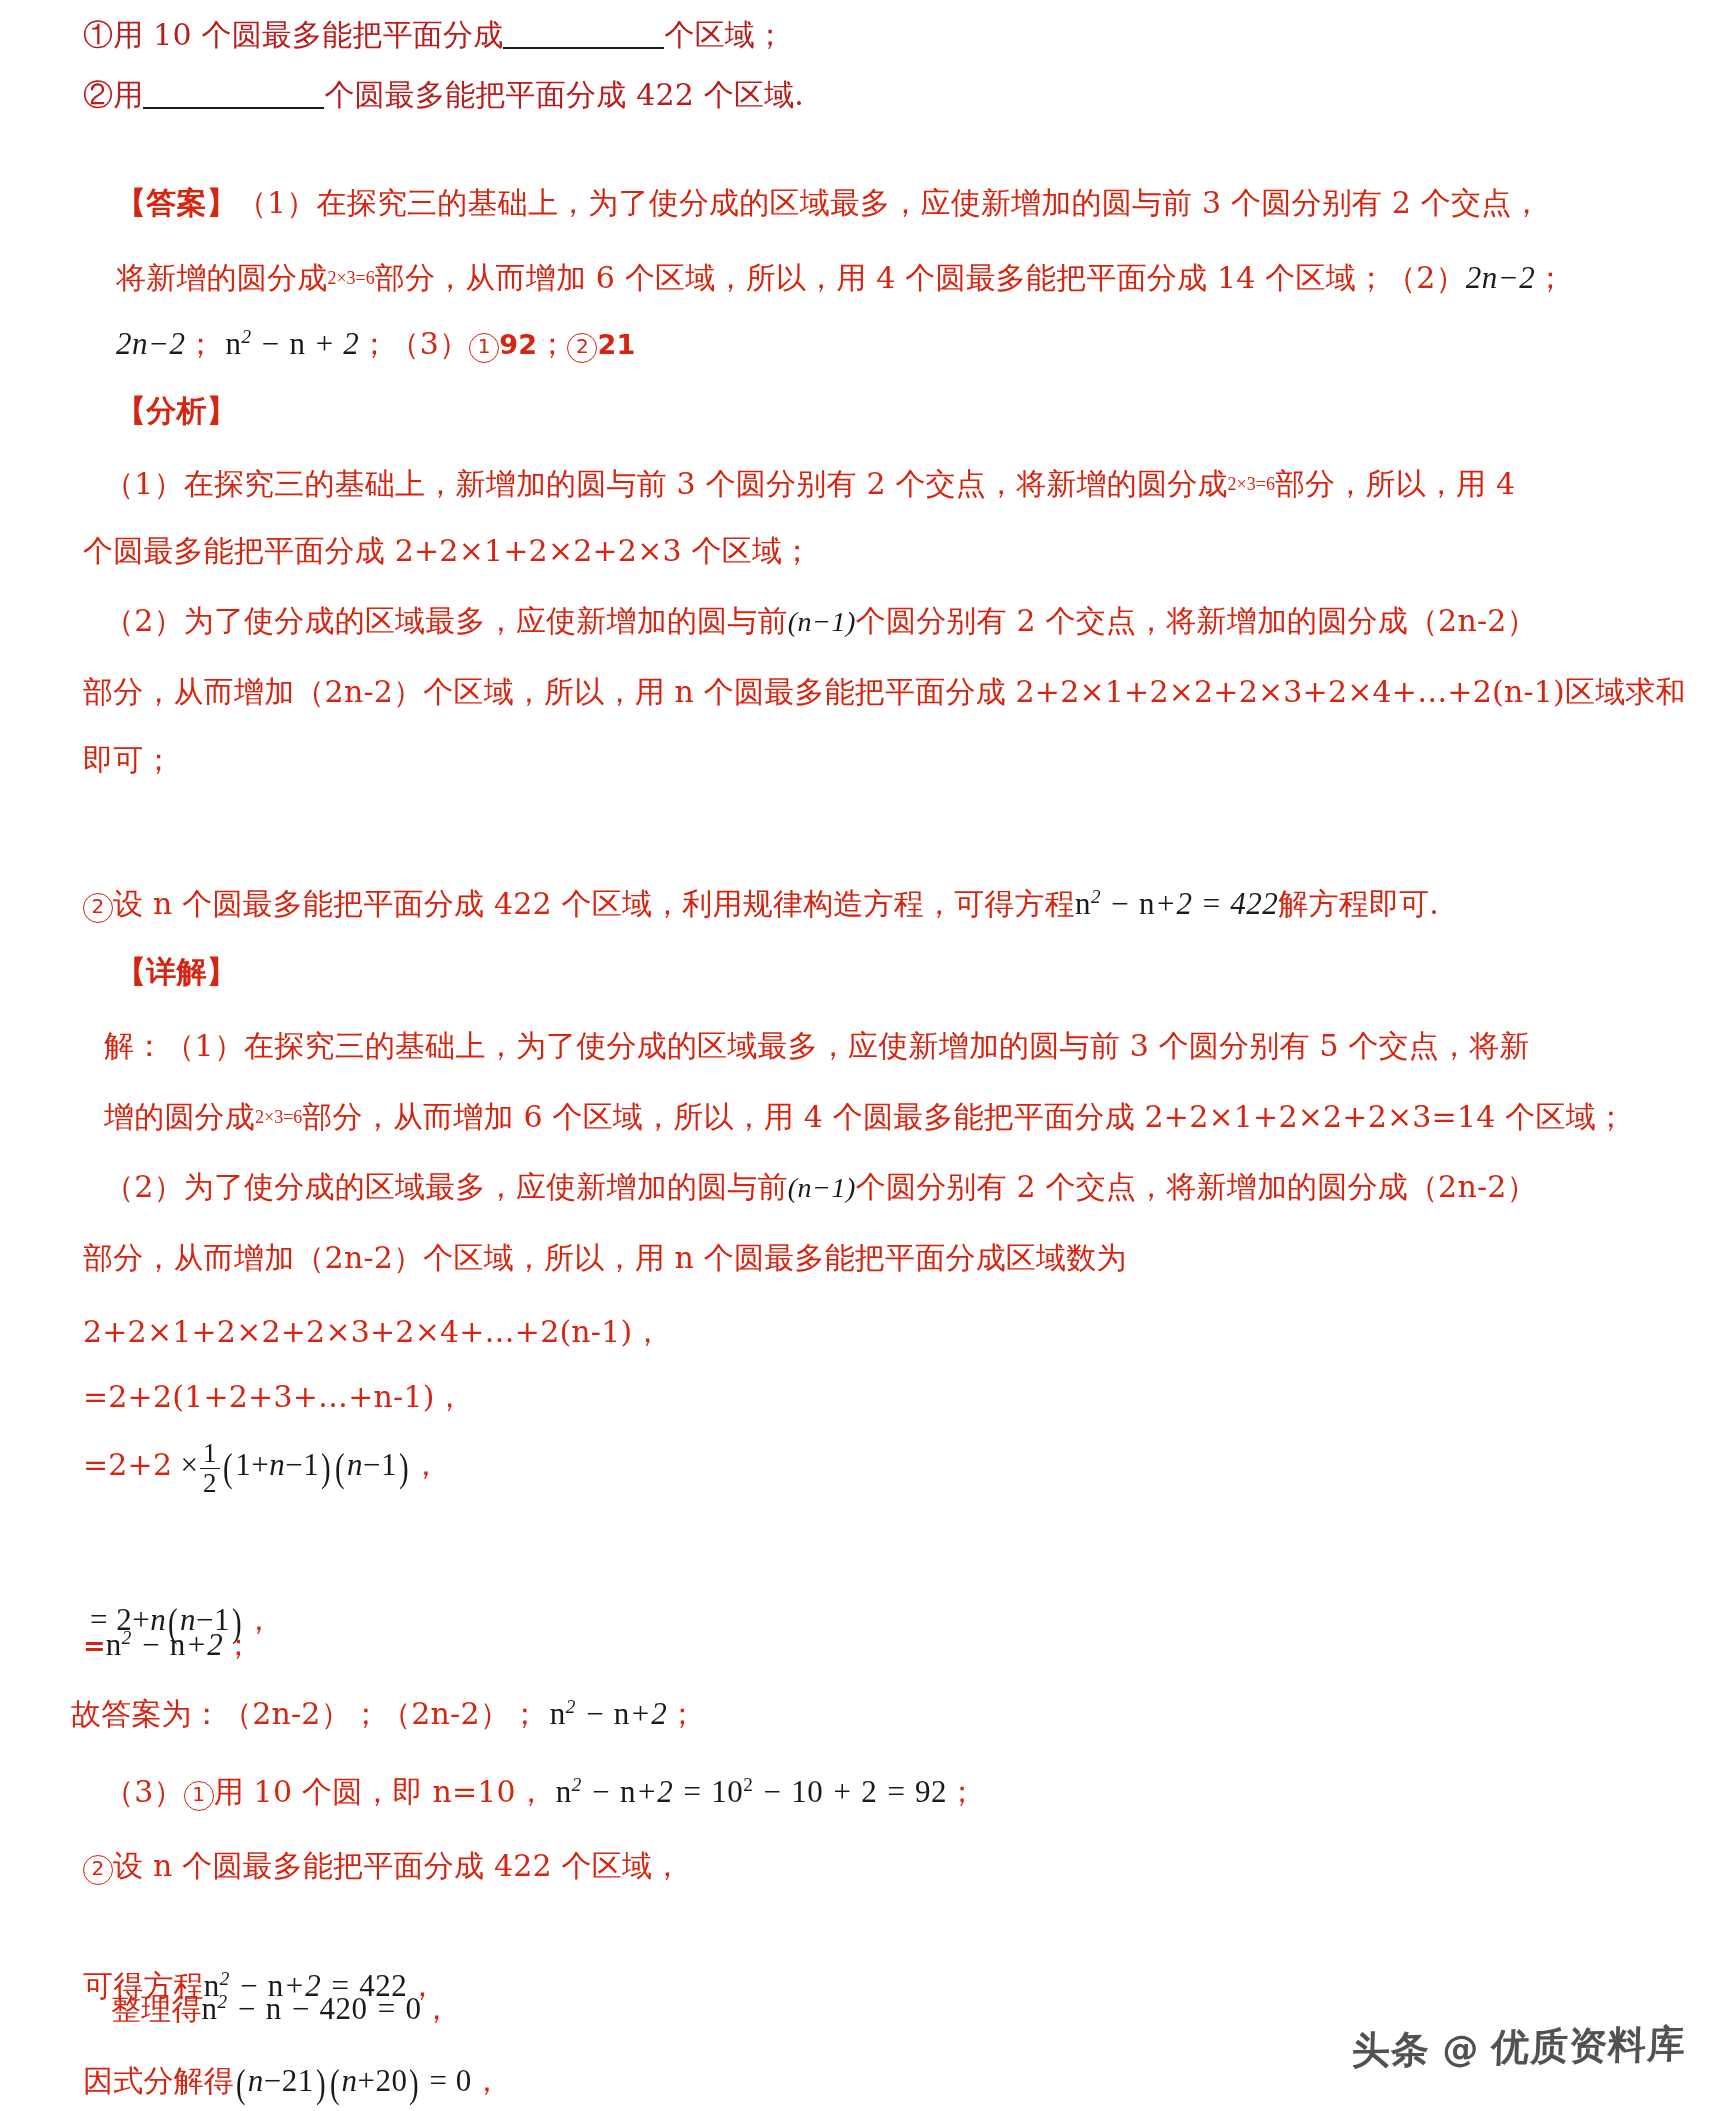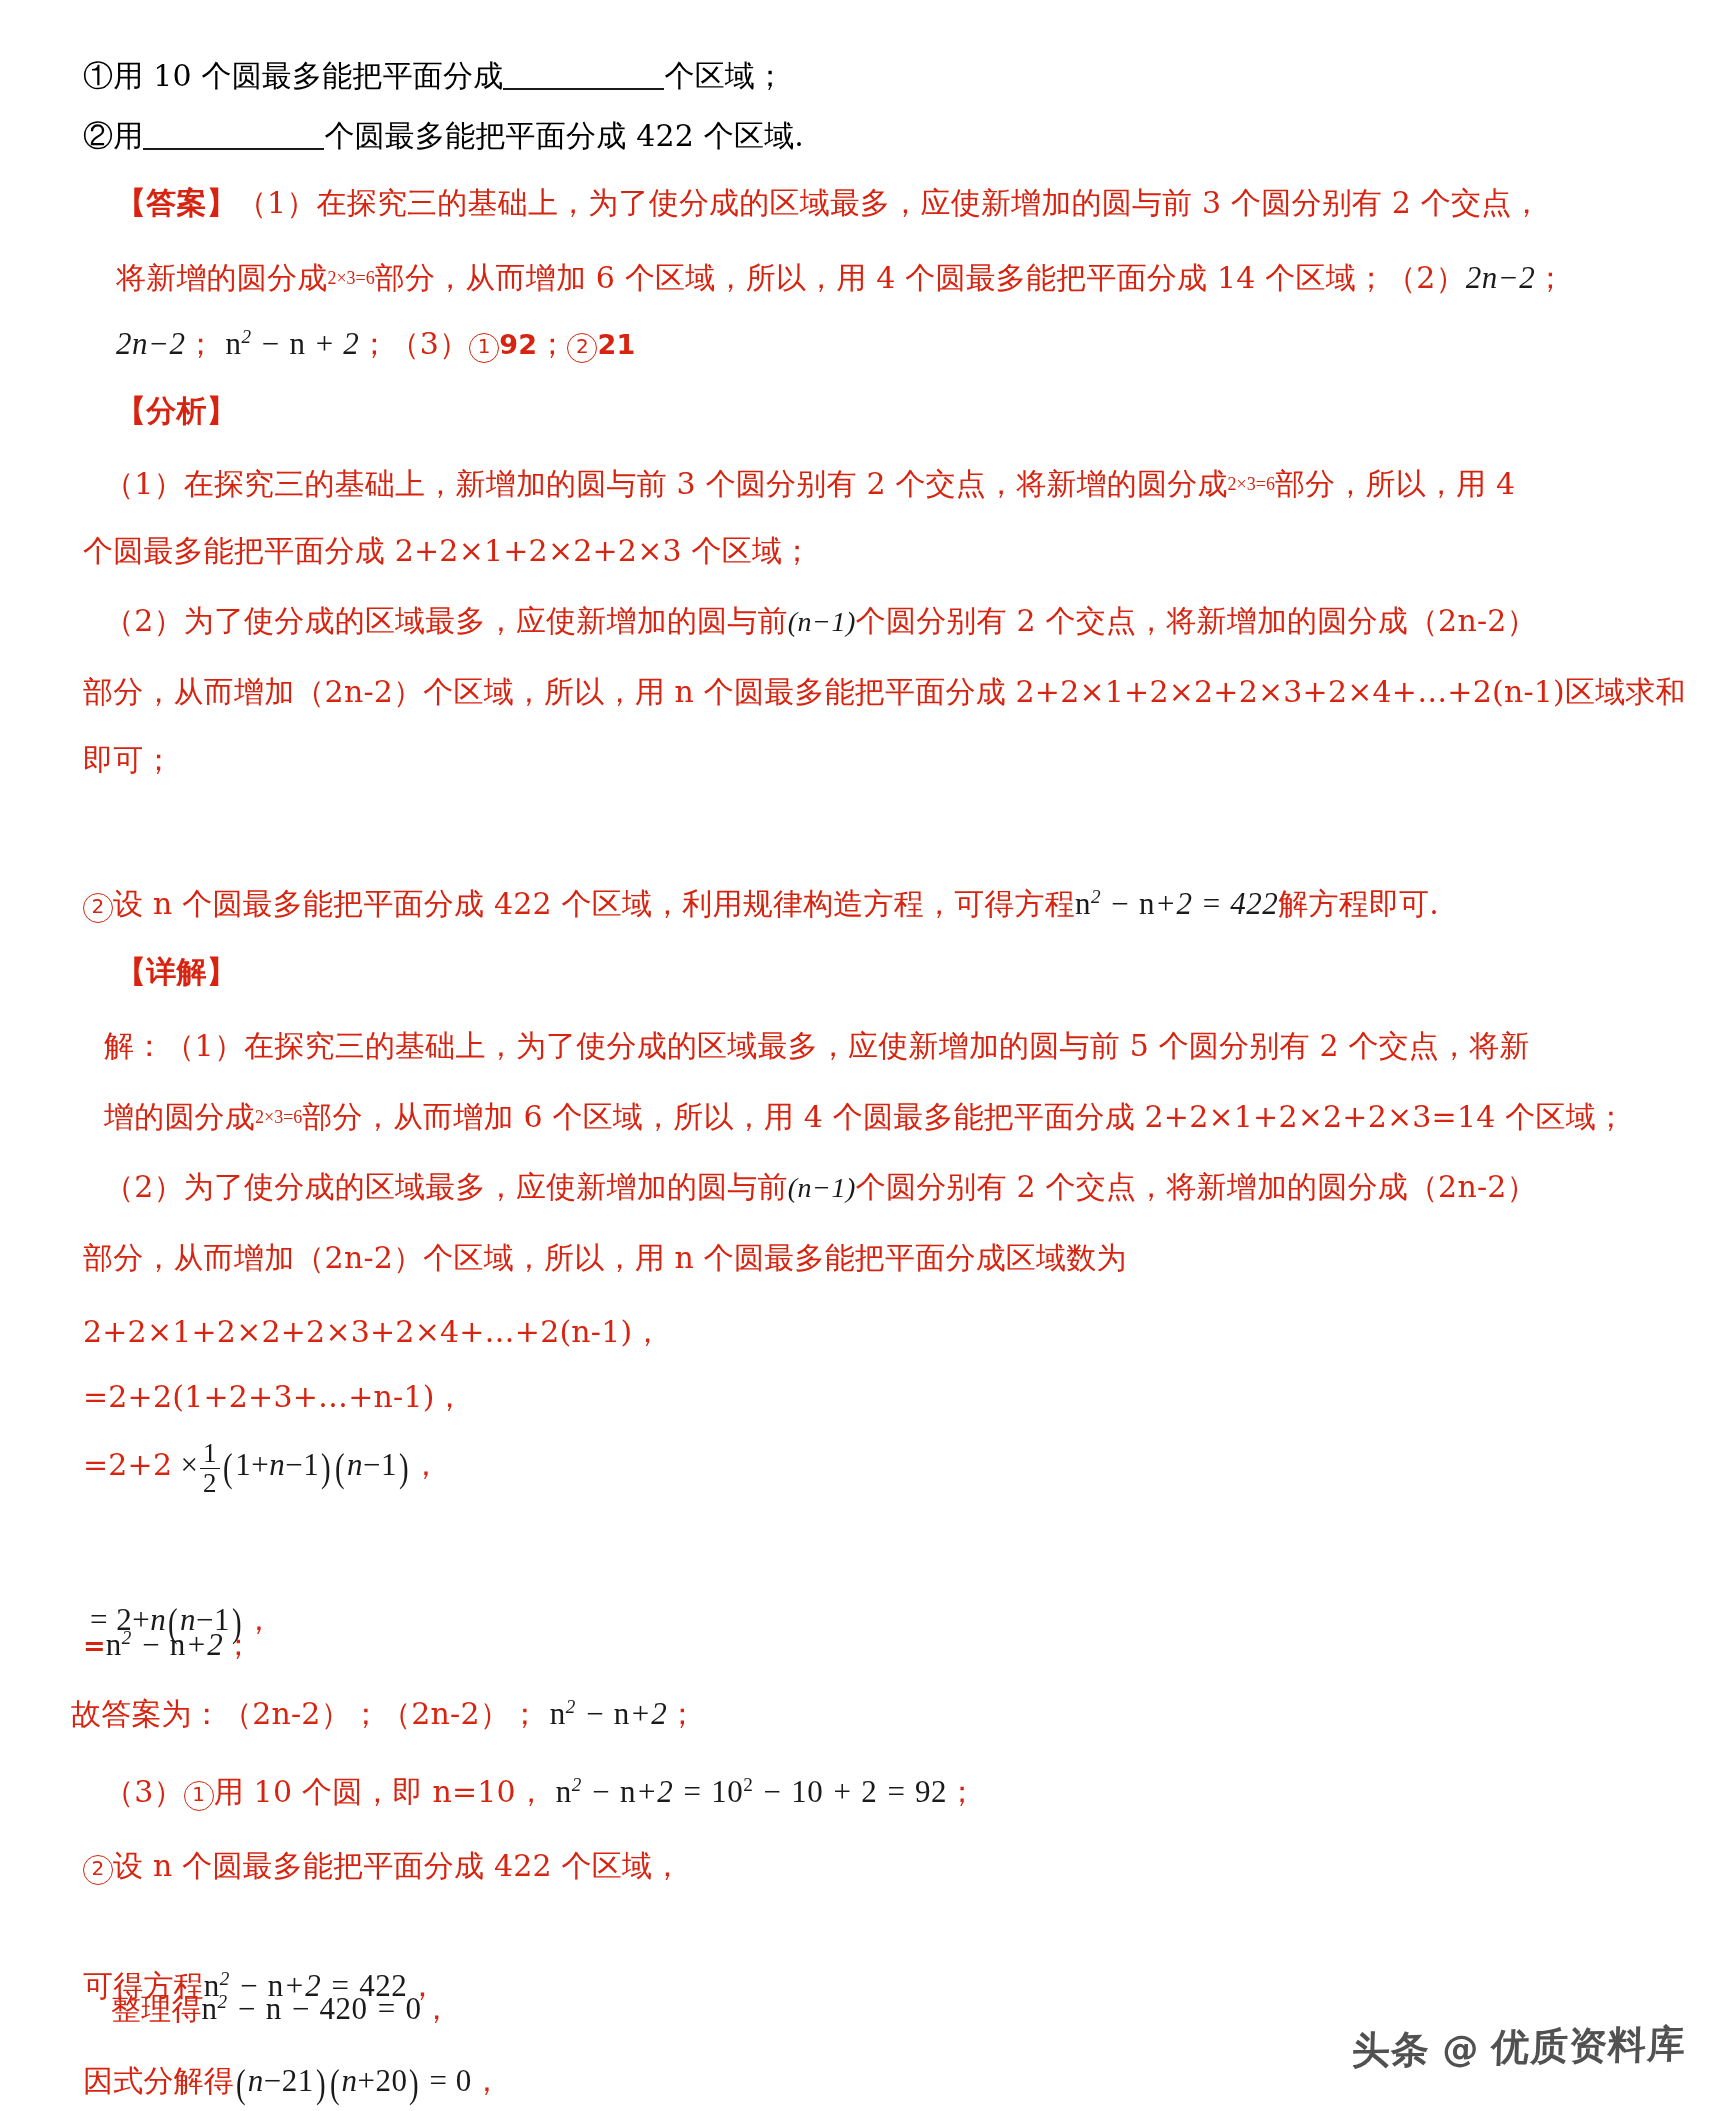--- a/index.html
+++ b/index.html
@@ -25,21 +25,21 @@
   }
 
   .line {
     position: absolute;
     white-space: nowrap;
     font-size: 30px;
     line-height: 1.0;
     letter-spacing: 0.2px;
   }
 
-  .black { color: #000000; margin-top: 41px; }
+  .black { color: #b91c1c; }
   .red   { color: #d72410; }
 
   
   .body-cn {
     font-family: "DejaVu Serif", "Liberation Serif", serif;
     font-size: 30px;
   }
 
   .bracket-head {
     font-weight: bold;
@@ -191,21 +191,21 @@
   <div class="line red body-cn" style="left:83px; top:745px;">即可；</div>
 
 
   <div class="line red body-cn" style="left:83px; top:887px;">
     <span class="circnum">2</span><span>设 n 个圆最多能把平面分成 422 个区域，利用规律构造方程，可得方程</span><span class="math"><span class="up">n</span><sup>2</sup>&nbsp;−&nbsp;<span class="up">n</span>+2&nbsp;=&nbsp;422</span><span>解方程即可.</span>
   </div>
 
   <div class="line red body-cn bracket-head" style="left:116px; top:957px;">【详解】</div>
 
   <div class="line red body-cn" style="left:104px; top:1031px;">
-    <span>解：</span><span>（1）</span><span>在探究三的基础上，为了使分成的区域最多，应使新增加的圆与前 5 个圆分别有 2 个交点，将新</span>
+    <span>解：</span><span>（1）</span><span>在探究三的基础上，为了使分成的区域最多，应使新增加的圆与前 3 个圆分别有 5 个交点，将新</span>
   </div>
 
   <div class="line red body-cn" style="left:104px; top:1102px;">
     <span>增的圆分成</span><span class="sup-expr">2×3=6</span><span>部分，从而增加 6 个区域，所以，用 4 个圆最多能把平面分成 2+2×1+2×2+2×3=14 个区域；</span>
   </div>
 
   <div class="line red body-cn" style="left:104px; top:1172px;">
     <span>（2）</span><span>为了使分成的区域最多，应使新增加的圆与前</span><span class="math" style="font-size:28px;">(<span>n</span>−<span>1</span>)</span><span>个圆分别有 2 个交点，将新增加的圆分成（2n-2）</span>
   </div>
 

